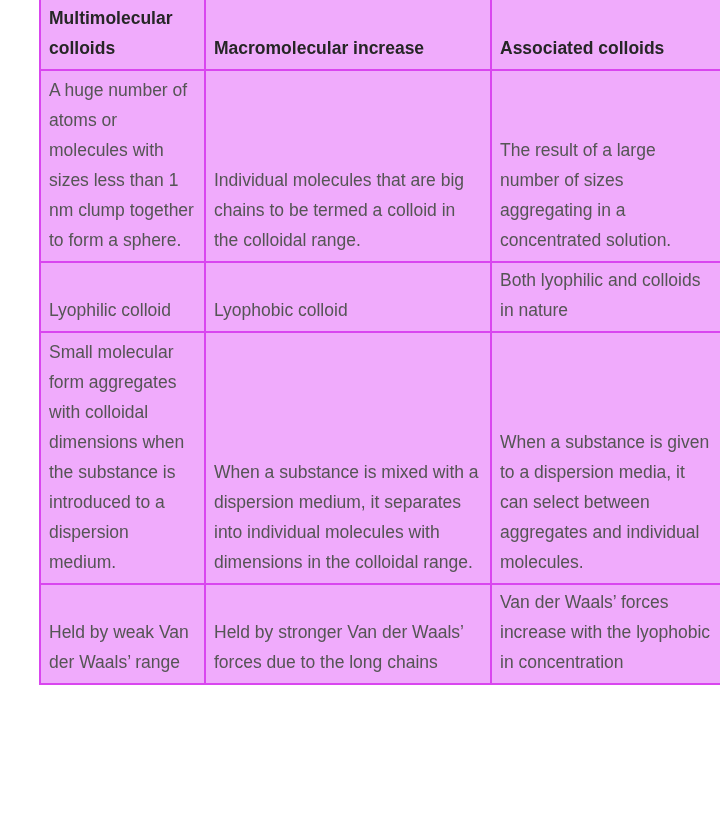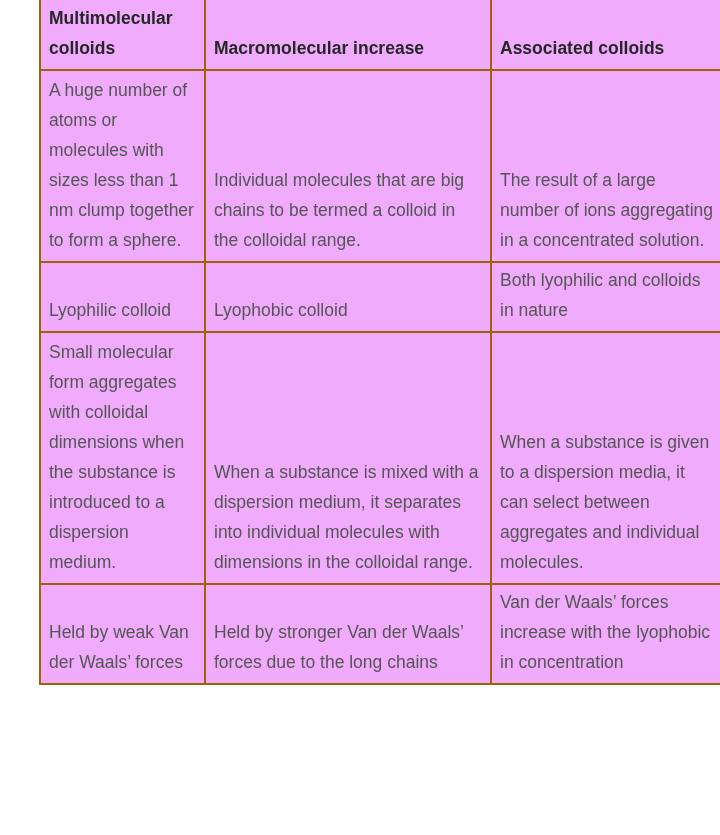--- a/index.html
+++ b/index.html
@@ -30,21 +30,21 @@
     border-collapse: collapse;
     table-layout: fixed;
     background: #f0abfc;
   }
 
   #colloid-table col.c1 { width: 165px; }
   #colloid-table col.c2 { width: 286px; }
   #colloid-table col.c3 { width: 235px; }
 
   #colloid-table td {
-    border: 2px solid #a16207;
+    border: 2px solid #d946ef;
     border-top-width: 2px;
     padding: 2px 8px 6px 8px;
     font-size: 17.5px;
     line-height: 30px;
     color: #555555;
     vertical-align: bottom;
     word-wrap: break-word;
     -webkit-font-smoothing: antialiased;
   }
 
@@ -95,21 +95,21 @@
       </tr>
 
       <tr>
         <td class="col-first">
           <span class="cell-text">A huge number of atoms or molecules with sizes less than 1 nm clump together to form a sphere.</span>
         </td>
         <td class="align-bottom">
           <span class="cell-text">Individual molecules that are big chains to be termed a colloid in the colloidal range.</span>
         </td>
         <td class="align-bottom">
-          <span class="cell-text">The result of a large number of ions aggregating in a concentrated solution.</span>
+          <span class="cell-text">The result of a large number of sizes aggregating in a concentrated solution.</span>
         </td>
       </tr>
 
       <tr>
         <td class="align-bottom">
           <span class="cell-text">Lyophilic colloid</span>
         </td>
         <td class="align-bottom">
           <span class="cell-text">Lyophobic colloid</span>
         </td>
@@ -126,21 +126,21 @@
         <td class="align-bottom">
           <span class="cell-text">When a substance is mixed with a dispersion medium, it separates into individual molecules with dimensions in the colloidal range.</span>
         </td>
         <td class="align-bottom">
           <span class="cell-text">When a substance is given to a dispersion media, it can select between aggregates and individual molecules.</span>
         </td>
       </tr>
 
       <tr>
         <td class="align-bottom">
-          <span class="cell-text">Held by weak Van der Waals’ forces</span>
+          <span class="cell-text">Held by weak Van der Waals’ range</span>
         </td>
         <td class="align-bottom">
           <span class="cell-text">Held by stronger Van der Waals’ forces due to the long chains</span>
         </td>
         <td class="align-bottom">
           <span class="cell-text">Van der Waals’ forces increase with the lyophobic in concentration</span>
         </td>
       </tr>
 
     </tbody>

